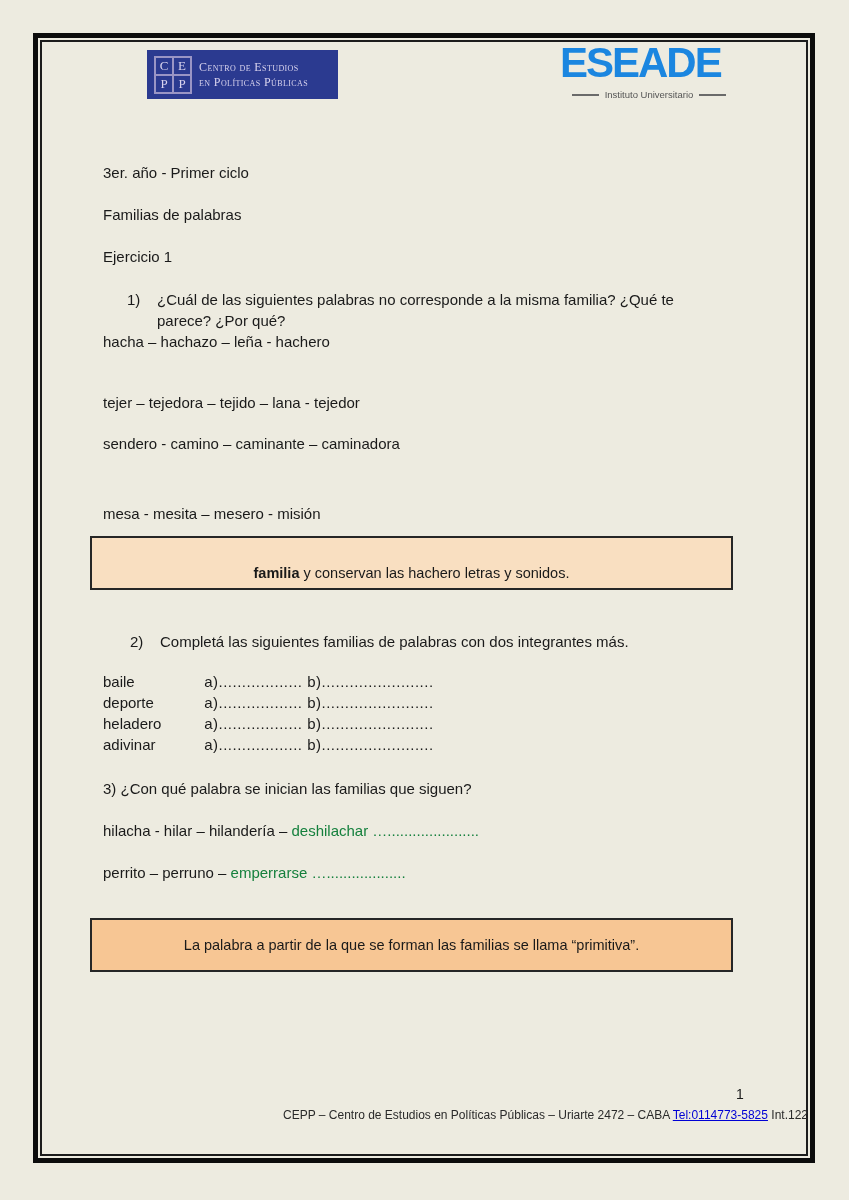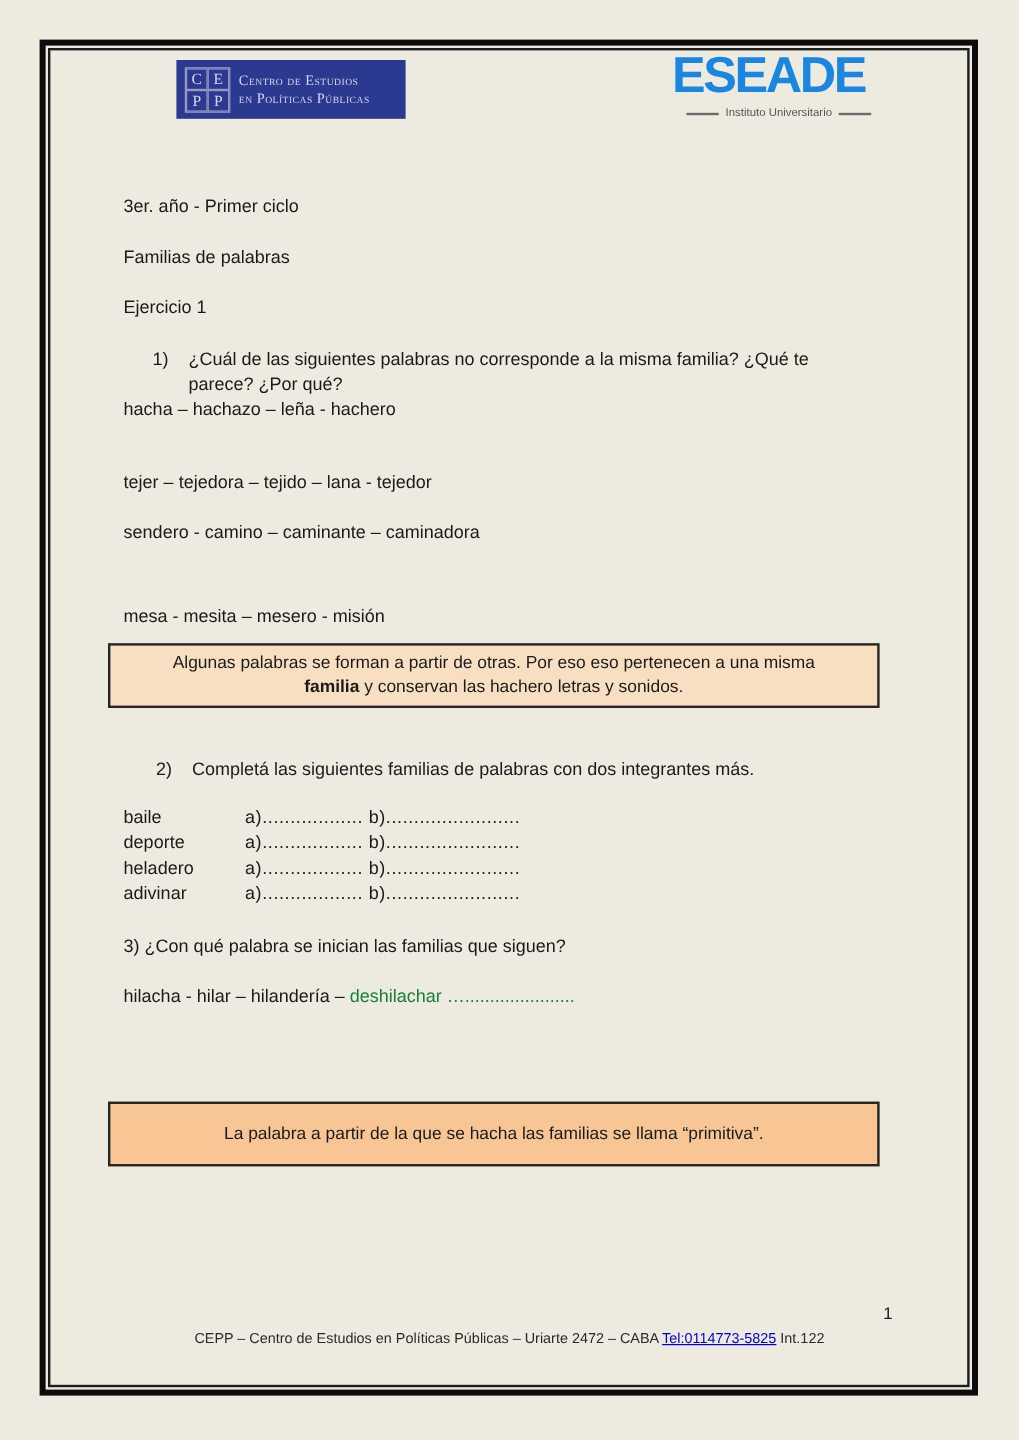--- a/index.html
+++ b/index.html
@@ -70,21 +70,21 @@
 
   .fill-row { position:absolute; left:103px; font-size:15px; line-height:21px; width:600px; }
   .fill-word { display:inline-block; width:97px; }
   .fill-dots { letter-spacing:.5px; }
 
   .fam-light { color:#15803d; }
 
   .page-number { position:absolute; left:736px; top:1086px; font-size:14px; }
   .footer {
     position:absolute; left:41px; top:1108px; width:767px;
-    text-align:center; font-size:12px; color:#2a2a2a;
+    text-align:right; font-size:12px; color:#2a2a2a;
   }
   .footer a { color:#0000d4; text-decoration:underline; }
 </style>
 </head>
 <body>
 
 <div class="page">
 
   <div class="frame-outer">
     <div class="frame-inner"></div>
@@ -121,21 +121,21 @@
     <span class="q-text">¿Cuál de las siguientes palabras no corresponde a la misma familia? ¿Qué te parece? ¿Por qué?</span>
   </div>
 
   <div class="t" style="left:103px; top:331px;">hacha – hachazo – leña - hachero</div>
   <div class="t" style="left:103px; top:392px;">tejer – tejedora – tejido – lana - tejedor</div>
   <div class="t" style="left:103px; top:433px;">sendero - camino – caminante – caminadora</div>
   <div class="t" style="left:103px; top:475px;margin-top:28px;">mesa - mesita – mesero - misión</div>
 
   <div class="info-box box1">
     <div>
-      <span>Algunas palabras se forman a partir de otras. Por eso eso pertenecen a una misma</span><br>
+      <br>
       <b>familia</b><span> y conservan las hachero letras y sonidos.</span>
     </div>
   </div>
 
   <div class="t q-item" style="left:130px; top:631px;">
     <span class="q-num">2)</span>
     <span class="q-text">Completá las siguientes familias de palabras con dos integrantes más.</span>
   </div>
 
   <div class="fill-row" style="top:671px;">
@@ -153,23 +153,26 @@
   <div class="fill-row" style="top:734px;">
     <span class="fill-word">adivinar</span>
     <span class="fill-dots">a).................. b)........................</span>
   </div>
 
   <div class="t" style="left:103px; top:778px;">3) ¿Con qué palabra se inician las familias que siguen?</div>
 
   <div class="t" style="left:103px; top:820px;">
     <span>hilacha -  hilar – hilandería – </span><span class="fam-light">deshilachar …......................</span>
   </div>
+  <div class="t" style="left:103px; top:862px;">
+    <span>perrito – perruno – </span><span class="fam-light">emperrarse …...................</span>
+  </div>
 
   <div class="info-box box2">
-    <div>La palabra a partir de la que se hacha las familias se llama “primitiva”.</div>
+    <div>La palabra a partir de la que se forman las familias se llama “primitiva”.</div>
   </div>
 
   <div class="page-number">1</div>
   <div class="footer">
     <span>CEPP – Centro de Estudios en Políticas Públicas – Uriarte 2472 – CABA </span><a href="#">Tel:0114773-5825</a><span> Int.122</span>
   </div>
 
 </div>
 
 </body></html>

